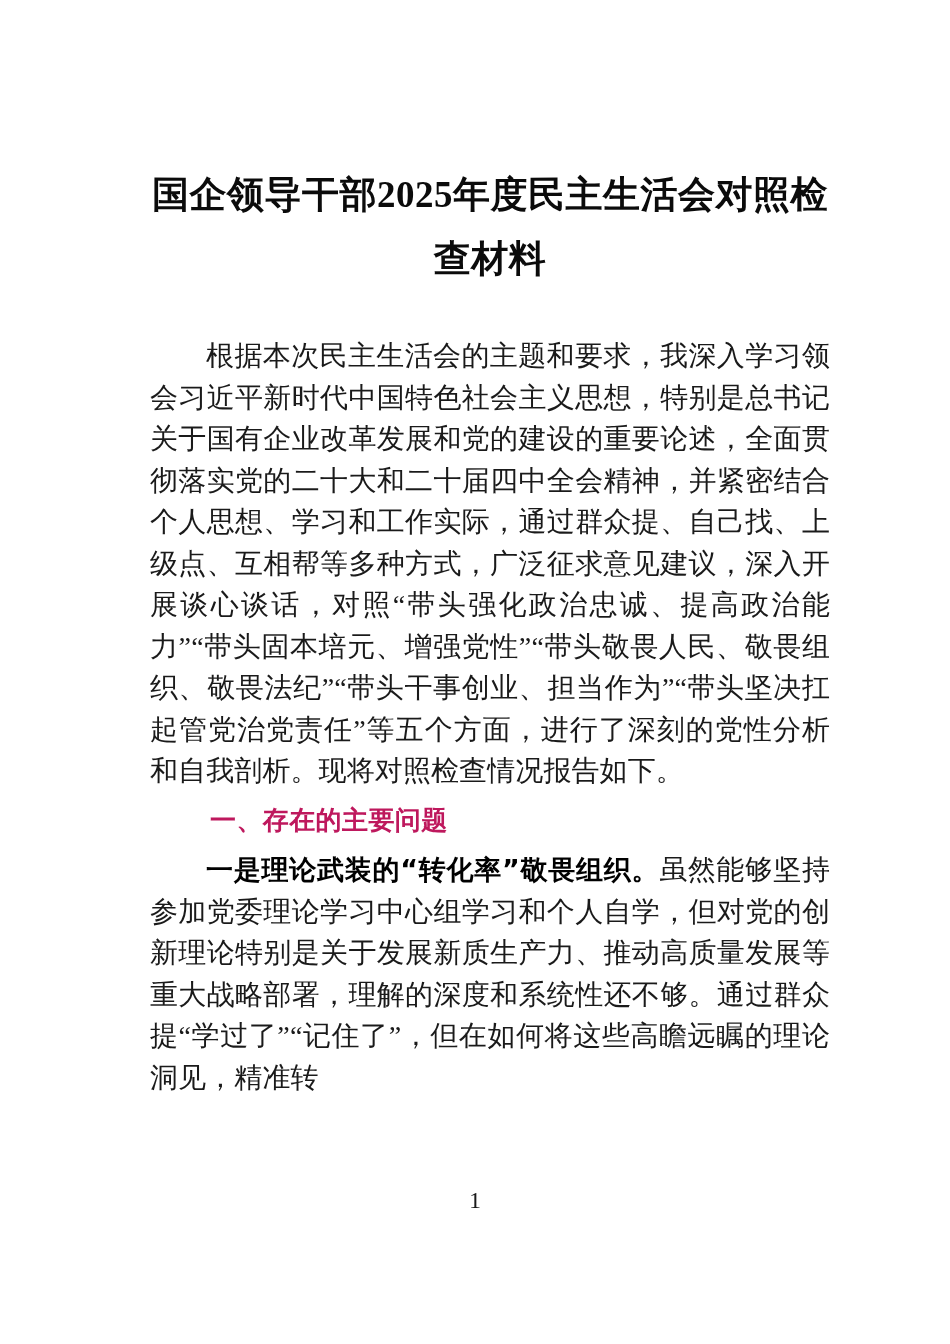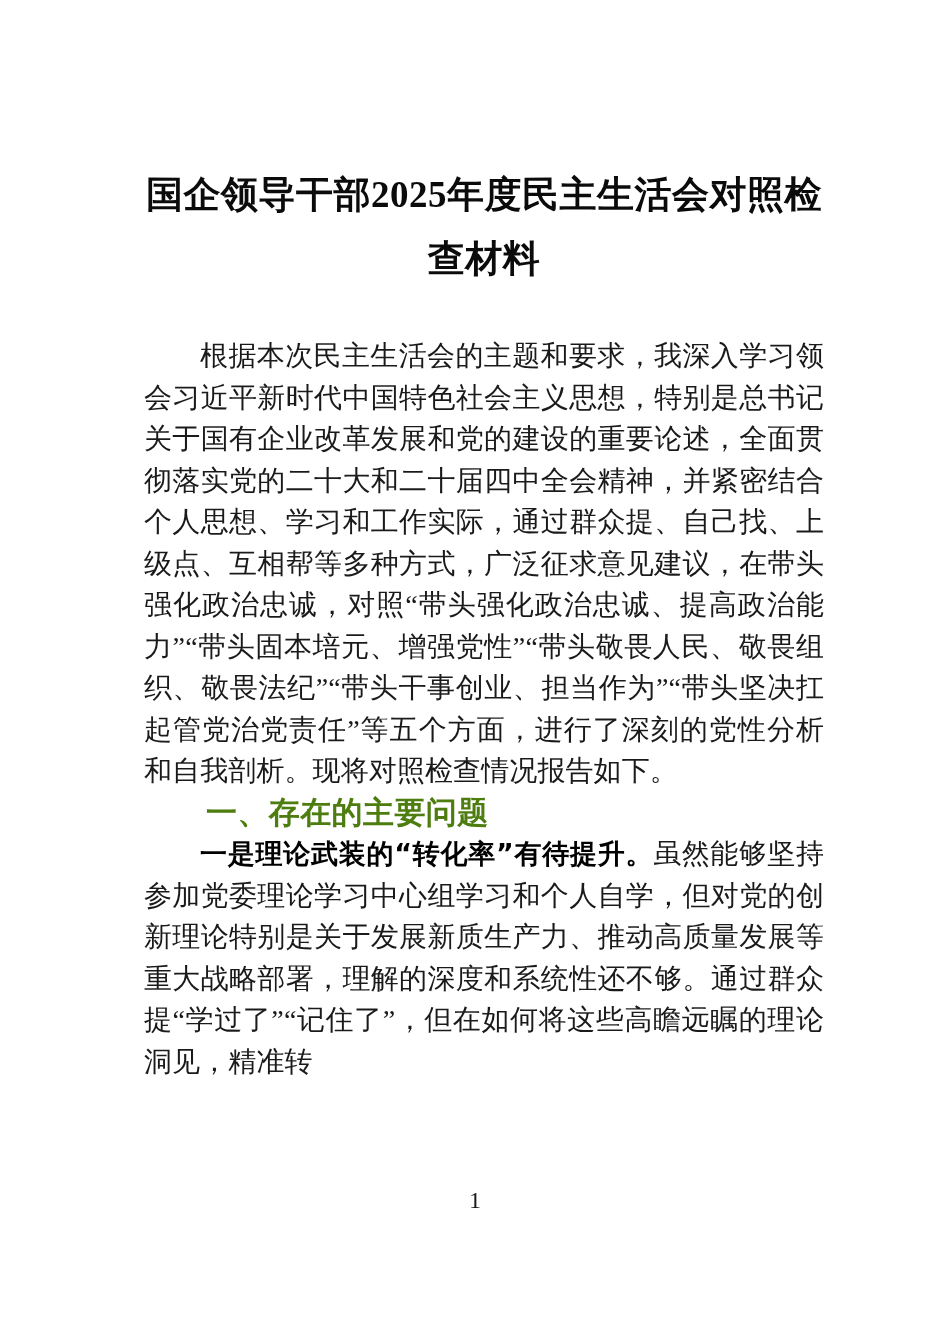--- a/index.html
+++ b/index.html
@@ -12,21 +12,21 @@
     width: 950px;
     height: 1344px;
     background: #ffffff;
     margin: 0 auto;
     overflow: hidden;
     font-family: "Liberation Serif", "DejaVu Serif", serif;
     color: #000000;
   }
   .content {
     position: absolute;
-    left: 144px;
+    left: 150px;
     top: 0;
     width: 680px;
   }
 
   
   .doc-title {
     margin: 0;
     padding-top: 163px;
     font-family: "Liberation Serif", "DejaVu Serif", serif;
     font-weight: 700;
@@ -49,28 +49,28 @@
     line-height: 41.5px;
     text-align: justify;
     text-justify: inter-ideograph;
     text-indent: 2em;
     color: #1a1a1a;
     letter-spacing: 0.1px;
   }
 
   
   p.heading1 {
-    margin: 0;
+    margin: 8px;
     font-family: "DejaVu Sans", "Liberation Sans", sans-serif;
     font-weight: 700;
-    font-size: 31px;
+    font-size: 26px;
     line-height: 41.5px;
     text-indent: 2em;
     letter-spacing: 0.4px;
-    color: #4d7c0f;
+    color: #be185d;
   }
 
   
   p.heading2 {
     margin: 0;
     font-family: "Liberation Serif", "DejaVu Serif", serif;
     font-size: 28px;
     line-height: 41.5px;
     text-indent: 2em;
     letter-spacing: 0.1px;
@@ -103,25 +103,25 @@
 <body>
 
 <div class="page">
 
   <div class="content">
 
     <h1 class="doc-title">国企领导干部2025年度民主生活会对照检查材料</h1>
 
     <div class="body-block">
 
-      <p class="para">根据本次民主生活会的主题和要求，我深入学习领会习近平新时代中国特色社会主义思想，特别是总书记关于国有企业改革发展和党的建设的重要论述，全面贯彻落实党的二十大和二十届四中全会精神，并紧密结合个人思想、学习和工作实际，通过群众提、自己找、上级点、互相帮等多种方式，广泛征求意见建议，在带头强化政治忠诚，对照“带头强化政治忠诚、提高政治能力”“带头固本培元、增强党性”“带头敬畏人民、敬畏组织、敬畏法纪”“带头干事创业、担当作为”“带头坚决扛起管党治党责任”等五个方面，进行了深刻的党性分析和自我剖析。现将对照检查情况报告如下。</p>
+      <p class="para">根据本次民主生活会的主题和要求，我深入学习领会习近平新时代中国特色社会主义思想，特别是总书记关于国有企业改革发展和党的建设的重要论述，全面贯彻落实党的二十大和二十届四中全会精神，并紧密结合个人思想、学习和工作实际，通过群众提、自己找、上级点、互相帮等多种方式，广泛征求意见建议，深入开展谈心谈话，对照“带头强化政治忠诚、提高政治能力”“带头固本培元、增强党性”“带头敬畏人民、敬畏组织、敬畏法纪”“带头干事创业、担当作为”“带头坚决扛起管党治党责任”等五个方面，进行了深刻的党性分析和自我剖析。现将对照检查情况报告如下。</p>
 
       <p class="heading1">一、存在的主要问题</p>
 
 
-      <p class="para"><span class="lead-bold">一是理论武装的“转化率”有待提升。</span><span>虽然能够坚持参加党委理论学习中心组学习和个人自学，但对党的创新理论特别是关于发展新质生产力、推动高质量发展等重大战略部署，理解的深度和系统性还不够。通过群众提“学过了”“记住了”，但在如何将这些高瞻远瞩的理论洞见，精准转</span></p>
+      <p class="para"><span class="lead-bold">一是理论武装的“转化率”敬畏组织。</span><span>虽然能够坚持参加党委理论学习中心组学习和个人自学，但对党的创新理论特别是关于发展新质生产力、推动高质量发展等重大战略部署，理解的深度和系统性还不够。通过群众提“学过了”“记住了”，但在如何将这些高瞻远瞩的理论洞见，精准转</span></p>
 
     </div>
   </div>
 
   <div class="page-number">1</div>
 
 </div>
 
 </body></html>

